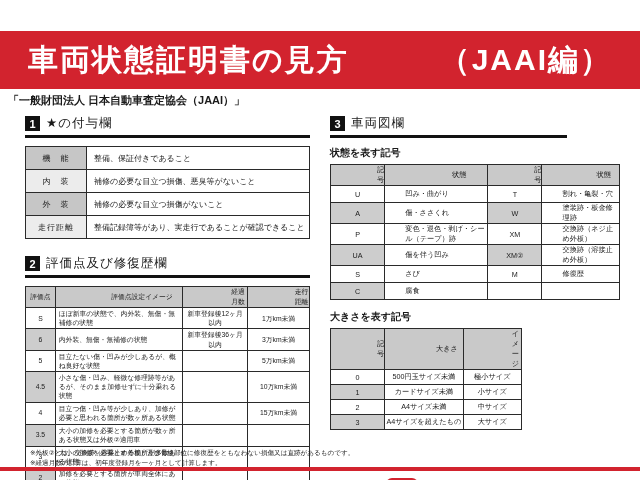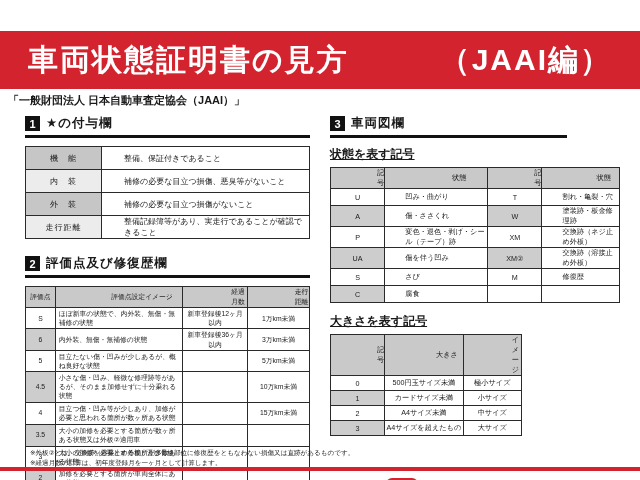--- a/index.html
+++ b/index.html
@@ -14,48 +14,48 @@
   .sub { position:absolute; top:62px; left:8px; font-size:11px; font-weight:bold; color:#1a1a1a; }
 
   
   .col-l { position:absolute; left:25px;  top:84px; width:285px; }
   .col-r { position:absolute; left:330px; top:84px; width:290px; }
 
   
   .sec { display:flex; align-items:center; gap:6px; border-bottom:3px solid #111; padding-bottom:3px; margin-bottom:8px; }
   .sec .num { width:15px; height:15px; background:#111; color:#fff; font-size:11px; font-weight:bold;
               display:flex; align-items:center; justify-content:center; flex:0 0 15px; }
-  .sec .ttl { font-size:12.5px; font-weight:bold; letter-spacing:1px; }
+  .sec .ttl { font-size:12.5px; font-weight:normal; letter-spacing:1px; }
   .sec3 { width:237px; }
 
   
   table { border-collapse:collapse; background:#fff; }
   td,th { border:1px solid #2a2a2a; vertical-align:middle; }
   .g { background:#cdcdcd; }
   .hcell { background:#c9c9c9; font-weight:normal; text-align:center;padding-left:46px; }
 
   
   .t1 { width:285px; border:1.5px solid #1a1a1a; }
   .t1 td { font-size:8px; height:23px; }
-  .t1 .lab { width:76px; text-align:center; letter-spacing:1px;font-family:Liberation Mono, monospace; }
+  .t1 .lab { width:61px; text-align:center; letter-spacing:1px;font-family:Liberation Mono, monospace; }
   .t1 .lab.a { background:#c6c6c6; } .t1 .lab.b { background:#ececec; }
-  .t1 .des { padding-left:22px; }
+  .t1 .des { padding-left:7px; }
 
   
   .t2 { width:285px; margin-top:16px; border:1.5px solid #1a1a1a; }
   .t2 th { font-size:6.8px; height:13px; }
   .t2 td { font-size:6.8px; line-height:1.35; padding:1px 3px; }
   .t2 .sc { width:30px; text-align:center; padding:0; }
   .t2 .ds { width:128px; }
   .t2 .mo { width:65px; text-align:center; }
   .t2 .di { width:62px; text-align:center; }
   .t2 tr { height:14px; } .t2 tr.tall { height:22px; }
 
   
-  .sublab { font-size:12px; font-weight:bold; margin:5px 0 4px 0;text-decoration:underline; }
+  .sublab { font-size:10px; font-weight:bold; margin:5px 0 4px 0; }
   .t3 { width:290px; border:1.5px solid #1a1a1a; }
   .t3 td,.t3 th { font-size:7.2px; height:17px; }
   .t3 .sym { width:36px; text-align:center; }
   .t3 .st  { padding-left:20px; }
   .t4 { width:192px; border:1.5px solid #1a1a1a; margin-top:2px; }
   .t4 td,.t4 th { font-size:7.2px; height:15px; text-align:center; }
   .t4 .c0 { width:36px; } .t4 .c1 { width:112px; } .t4 .c2 { width:64px; }
 
   
   .notes { position:absolute; left:30px; top:417px; font-size:6.6px; line-height:1.55; color:#1a1a1a; }

